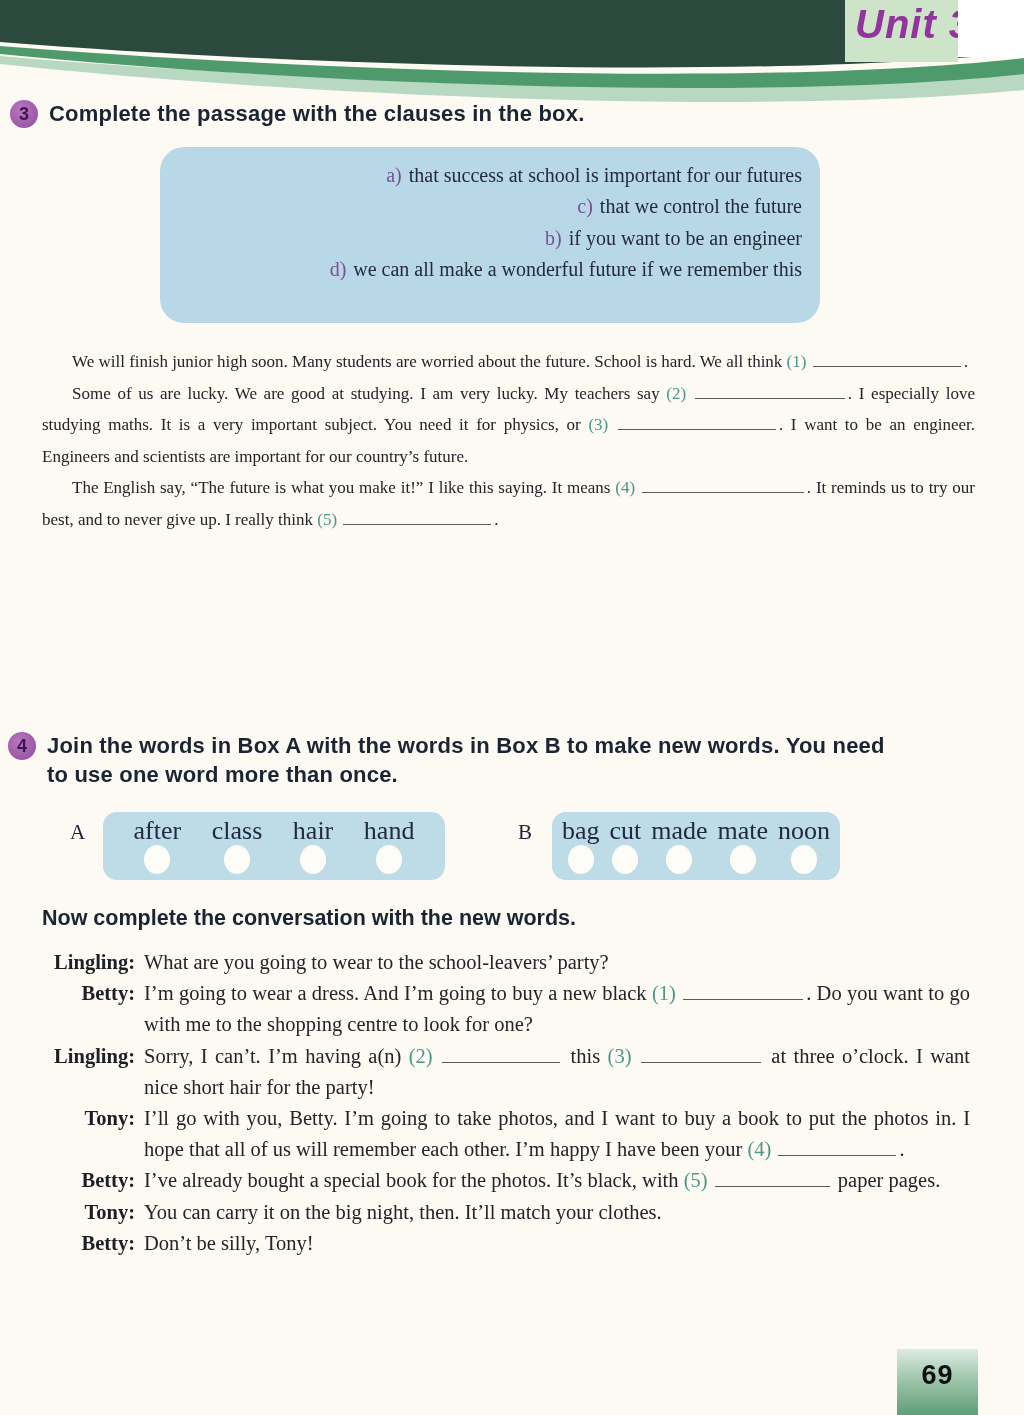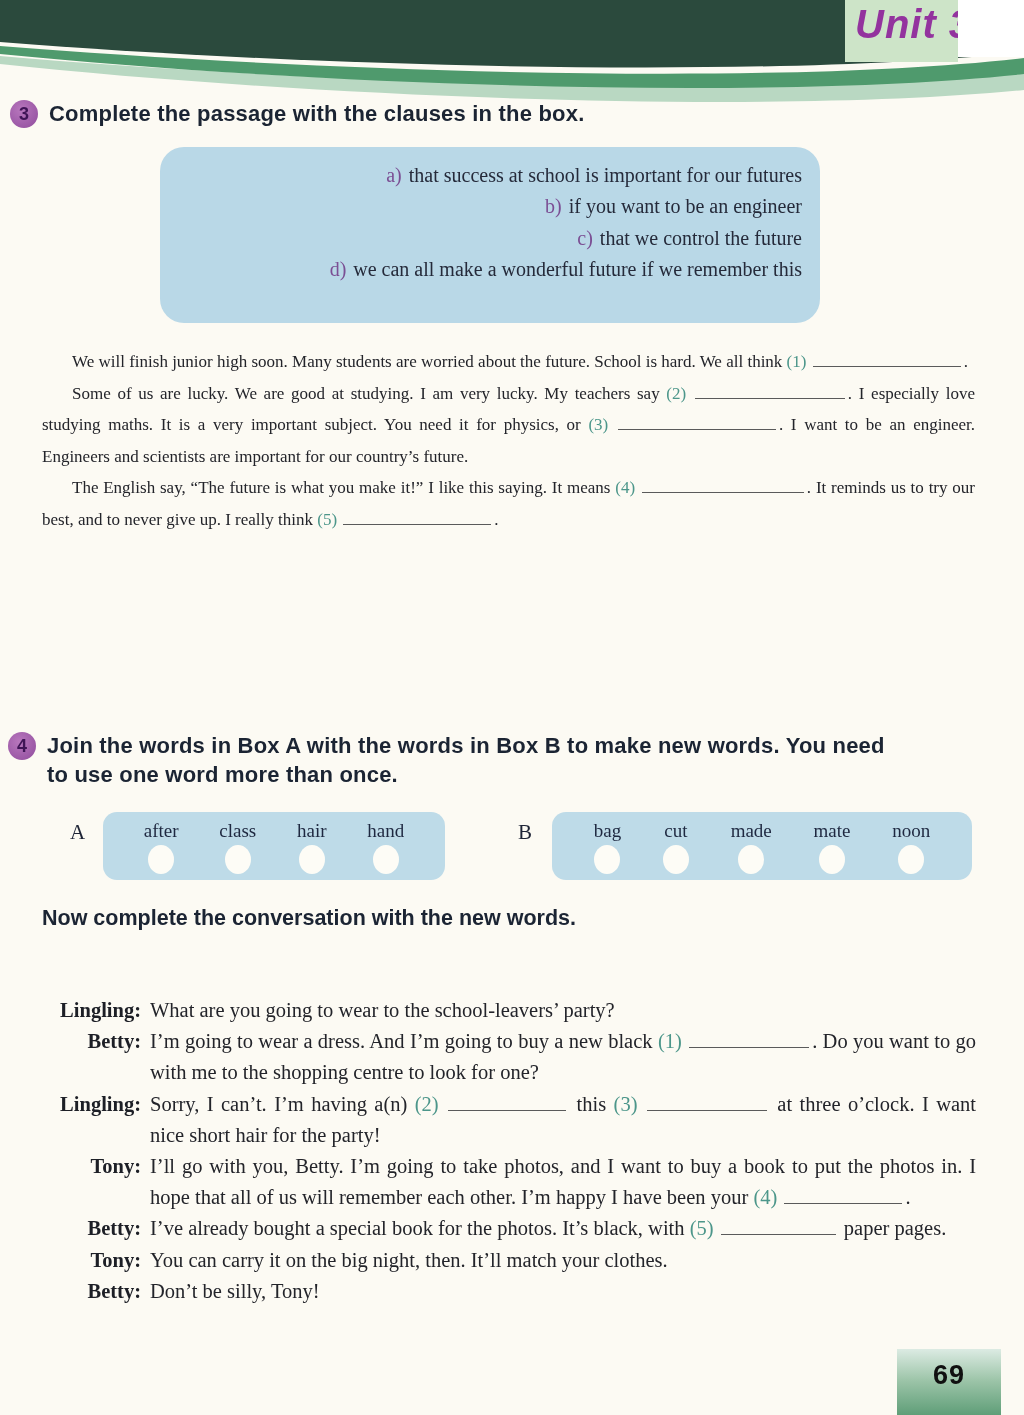--- a/index.html
+++ b/index.html
@@ -49,42 +49,42 @@
     margin:0 3px 0 2px;
   }
   
   .box-label{position:absolute;font-size:21px;color:#1e2436;}
   .word-box{
     position:absolute;height:68px;background:#bedbe8;border-radius:14px;
     display:flex;justify-content:space-evenly;align-items:flex-start;
     box-sizing:border-box;padding-top:7px;
   }
   .word-cell{display:flex;flex-direction:column;align-items:center;}
-  .word{font-size:19px;color:#1e2840;line-height:24px;}
+  .word{font-size:26px;color:#1e2840;line-height:24px;}
   .oval{width:26px;height:29px;background:#fdfcf6;border-radius:50%;margin-top:2px;}
   
   .subtitle{
     position:absolute;left:42px;top:906px;
     font-family:"Liberation Sans",sans-serif;font-weight:bold;
     font-size:21.5px;color:#1b2433;text-align:center;
   }
   
-  .dialog{position:absolute;left:42px;top:947px;width:934px;margin-top:48px;}
+  .dialog{position:absolute;left:36px;top:947px;width:934px;}
   .dlg-row{display:flex;align-items:flex-start;}
   .dlg-name{
     flex:none;width:99px;text-align:right;font-weight:bold;
     font-size:20.5px;line-height:31.2px;color:#1d1f26;
   }
   .dlg-text{
     flex:1;margin-left:9px;text-align:justify;
     font-size:20.5px;line-height:31.2px;color:#23242a;
   }
   
   .pagenum-box{
-    position:absolute;left:897px;top:1349px;width:104px;height:66px;
+    position:absolute;left:897px;top:1349px;width:81px;height:66px;
     background:linear-gradient(180deg,#dcebe3 0%,#9cc4a8 48%,#5f9e78 100%);
     text-align:center;
   }
   .pagenum-box span{
     display:inline-block;margin-top:11px;
     font-family:"Liberation Sans",sans-serif;font-weight:bold;
     font-size:27px;color:#101010;letter-spacing:1px;
   }
 </style>
 </head>
@@ -104,22 +104,22 @@
     <div class="white-notch"></div>
   </div>
 
   <div class="ex-head" style="left:10px;top:99px;width:990px;">
     <div class="badge">3</div>
     <div class="ex-title">Complete the passage with the clauses in the box.</div>
   </div>
 
   <div class="clause-box" id="clauses">
       <div class="clause-line"><span class="clause-letter">a)</span><span>that success at school is important for our futures</span></div>
+      <div class="clause-line"><span class="clause-letter">c)</span><span>that we control the future</span></div>
       <div class="clause-line"><span class="clause-letter">b)</span><span>if you want to be an engineer</span></div>
-      <div class="clause-line"><span class="clause-letter">c)</span><span>that we control the future</span></div>
       <div class="clause-line"><span class="clause-letter">d)</span><span>we can all make a wonderful future if we remember this</span></div>
     </div>
 
   <div class="passage" id="passage">
       <p><span class="seg">We will finish junior high soon. Many students are worried about the future. School is hard. We all think </span><span class="num">(1)</span> <span class="blank" style="width: 148px;"></span><span class="seg">.</span></p>
       <p><span class="seg">Some of us are lucky. We are good at studying. I am very lucky. My teachers say </span><span class="num">(2)</span> <span class="blank" style="width: 150px;"></span><span class="seg">. I especially love studying maths. It is a very important subject. You need it for physics, or </span><span class="num">(3)</span> <span class="blank" style="width: 158px;"></span><span class="seg">. I want to be an engineer. Engineers and scientists are important for our country’s future.</span></p>
       <p><span class="seg">The English say, “The future is what you make it!” I like this saying. It means </span><span class="num">(4)</span> <span class="blank" style="width: 162px;"></span><span class="seg">. It reminds us to try our best, and to never give up. I really think </span><span class="num">(5)</span> <span class="blank" style="width: 148px;"></span><span class="seg">.</span></p>
     </div>
 
   <div class="ex-head" style="left:8px;top:731px;width:1000px;">
@@ -144,21 +144,21 @@
         <span class="word">hair</span>
         <span class="oval"></span>
       </div>
       <div class="word-cell">
         <span class="word">hand</span>
         <span class="oval"></span>
       </div>
     </div>
 
   <div class="box-label" style="left:518px;top:820px;">B</div>
-  <div class="word-box" id="wordsB" style="left:552px;top:812px;width:420px;">
+  <div class="word-box" id="wordsB" style="left:552px;top:812px;width:288px;">
       <div class="word-cell">
         <span class="word">bag</span>
         <span class="oval"></span>
       </div>
       <div class="word-cell">
         <span class="word">cut</span>
         <span class="oval"></span>
       </div>
       <div class="word-cell">
         <span class="word">made</span>

